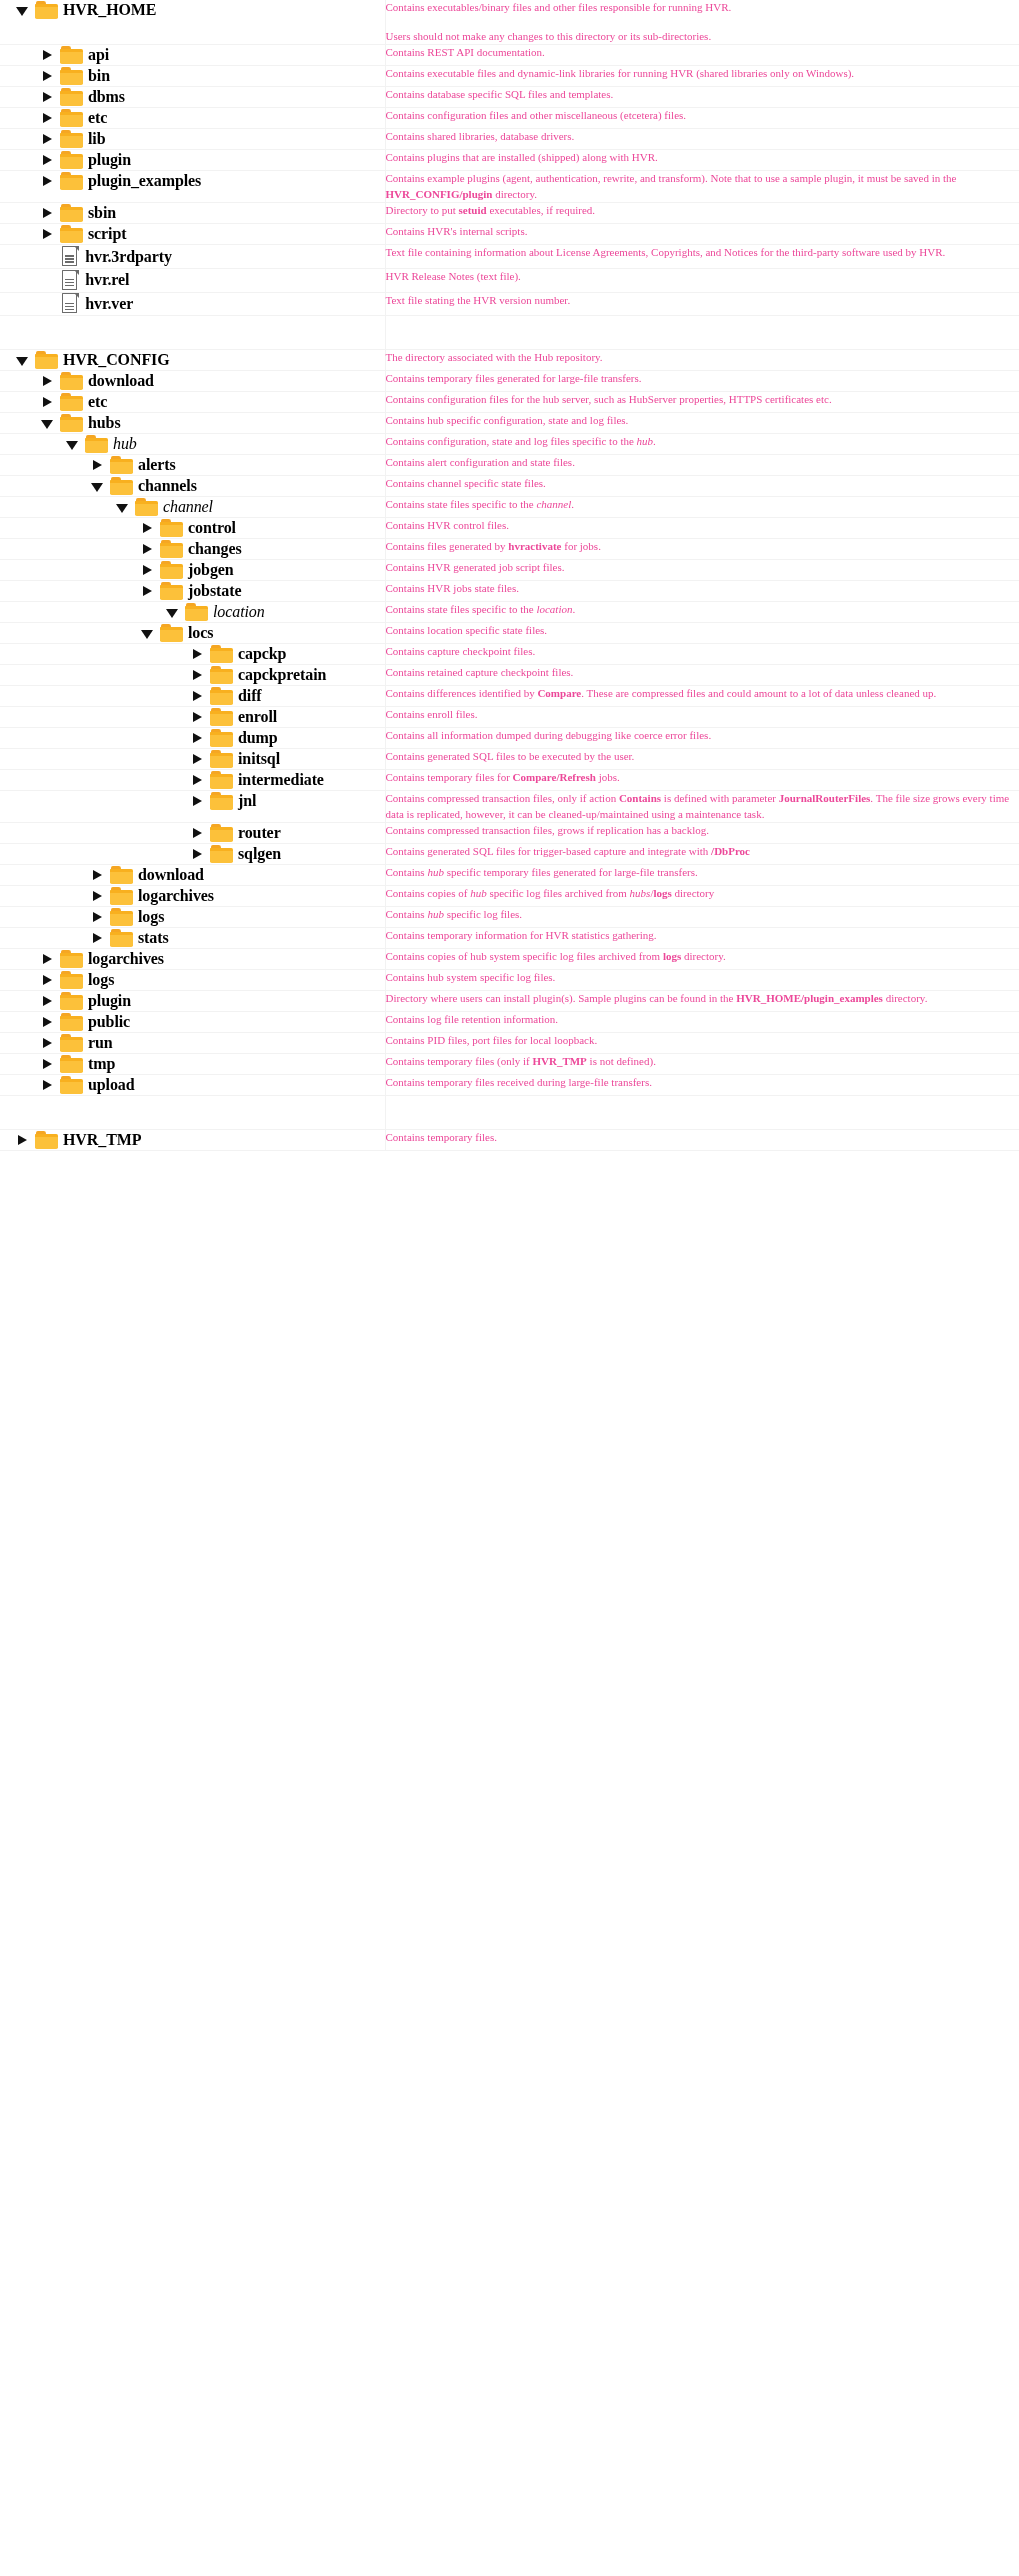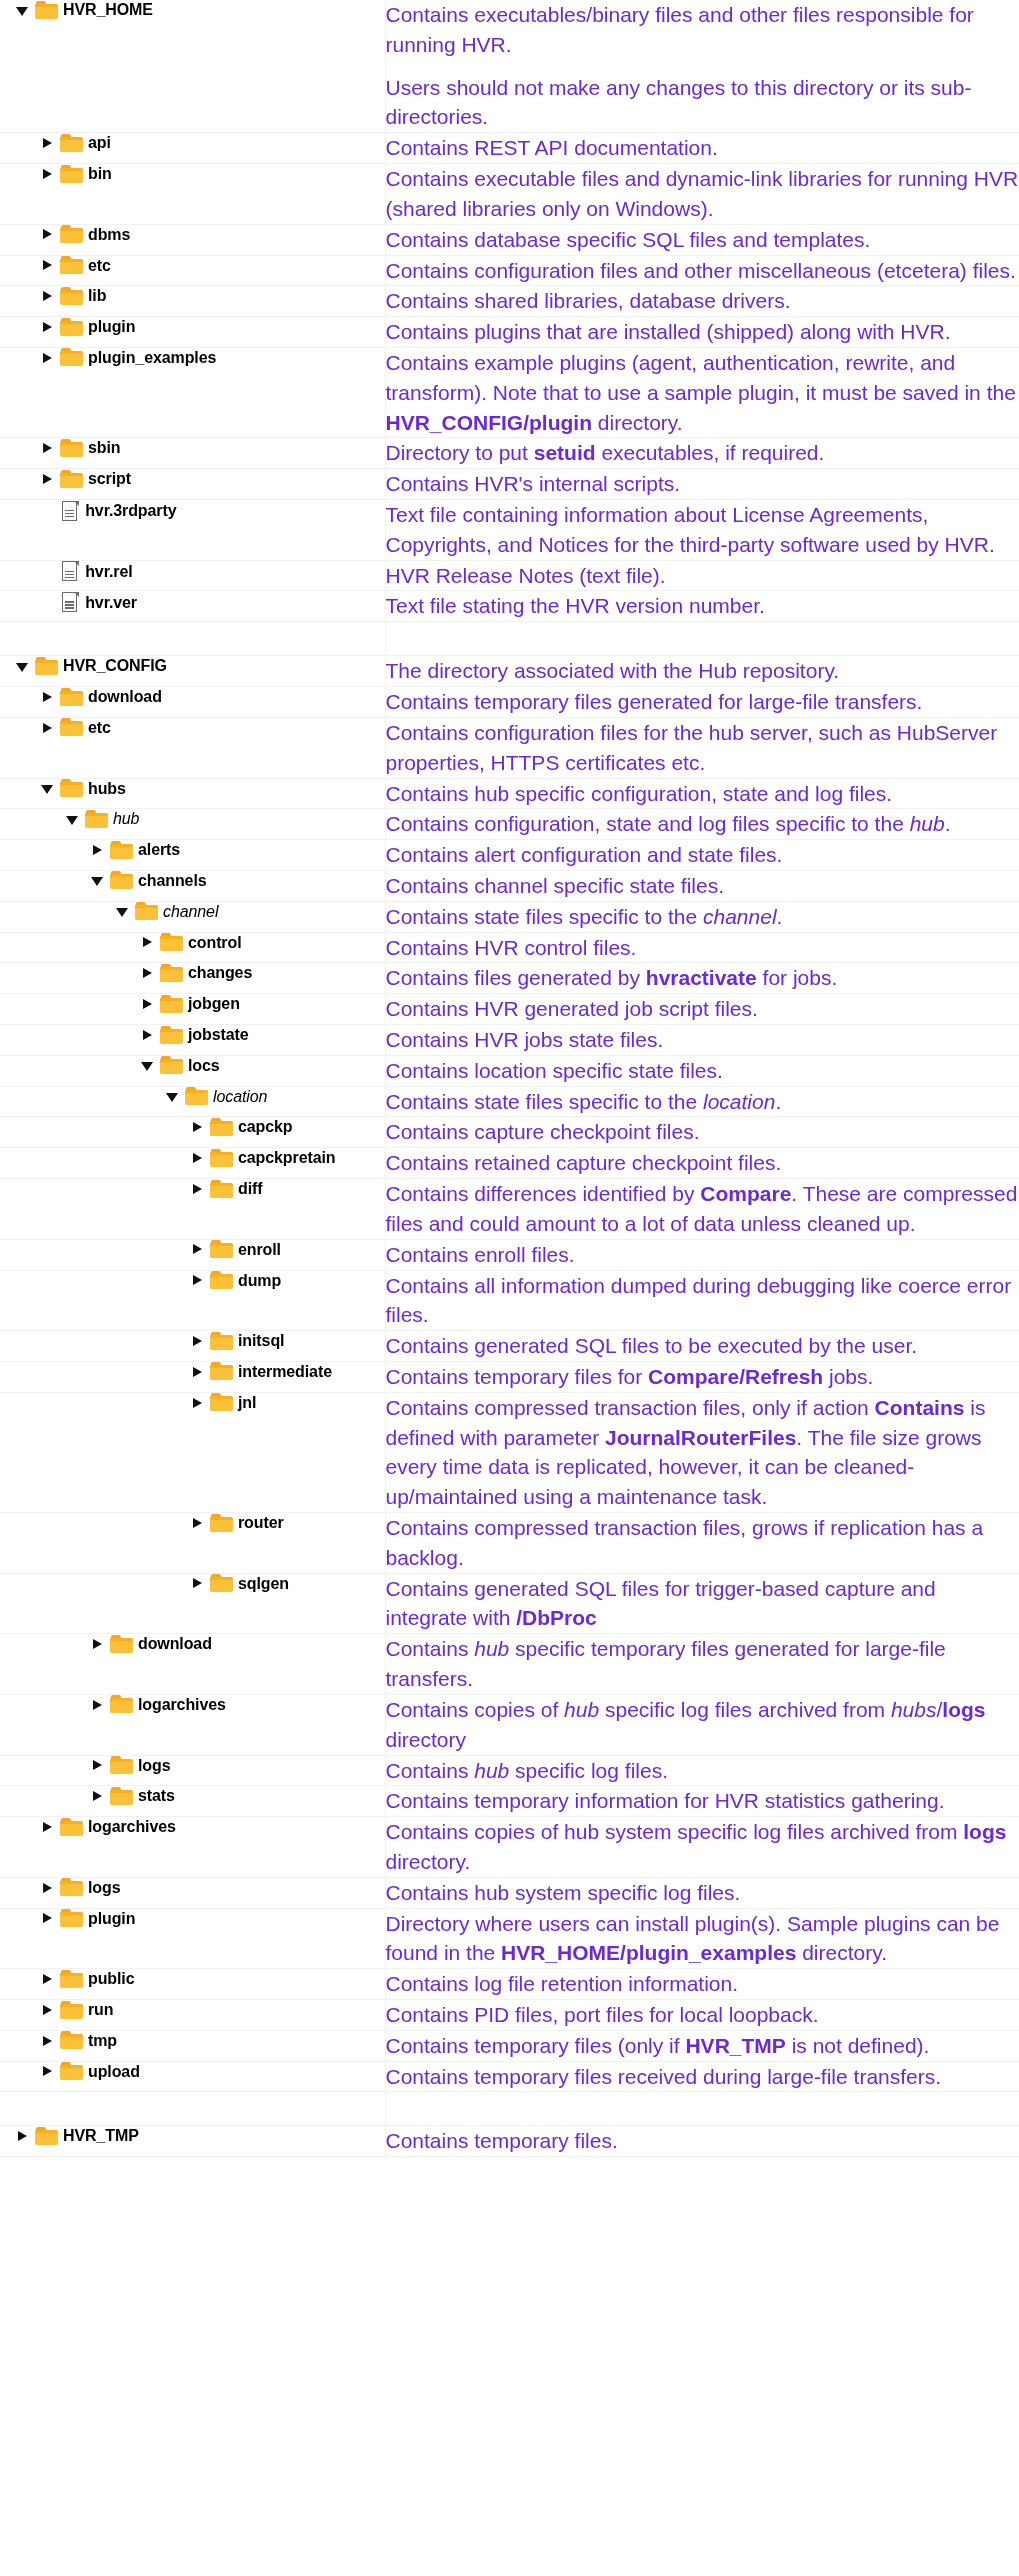--- a/index.html
+++ b/index.html
@@ -10,20 +10,21 @@
   }
   body {
     font-family: "Liberation Sans", sans-serif;
     color: #000000;
     width: 1019px;
   }
   #tree-table {
     width: 1019px;
     border-collapse: collapse;
     table-layout: fixed;
+    font-family: Liberation Serif, serif;
   }
   #tree-table col.c-name { width: 385px; }
   #tree-table col.c-desc { width: 634px; }
 
   #tree-table tr {
     border-bottom: 1.2px solid #f2f2f2;
   }
   #tree-table tr.spacer-row {
     border-bottom: 1.2px solid #f2f2f2;
   }
@@ -31,23 +32,23 @@
     vertical-align: top;
     padding: 0;
   }
 
   td.name-cell {
     padding: 13px 4.8px 13px 0;
     border-right: 1.2px solid #f2f2f2;
   }
   td.desc-cell {
     padding: 14.3px 18px 14.3px 28.5px;
-    font-size: 21px;
+    font-size: 11px;
     line-height: 1.42;
-    color: #6d28d9;
+    color: #ec4899;
   }
 
   .node {
     display: flex;
     align-items: center;
     gap: 0;
   }
   .indent {
     flex: 0 0 auto;
     height: 0.6px;
@@ -598,49 +599,49 @@
             <span class="node-label">jobstate</span>
           </div>
         </td>
         <td class="desc-cell">
           <div>Contains HVR jobs state files.</div>
         </td>
       </tr>
       <tr>
         <td class="name-cell">
           <div class="node">
+            <span class="indent" style="width: 163px;"></span>
+            <span class="twisty open"></span>
+            <span class="folder-icon">
+              <span class="tab"></span>
+              <span class="body"></span>
+              <span class="lip"></span>
+            </span>
+            <span class="node-label italic">location</span>
+          </div>
+        </td>
+        <td class="desc-cell">
+          <div>Contains state files specific to the <i>location</i>.</div>
+        </td>
+      </tr>
+      <tr>
+        <td class="name-cell">
+          <div class="node">
             <span class="indent" style="width: 138px;"></span>
             <span class="twisty open"></span>
             <span class="folder-icon">
               <span class="tab"></span>
               <span class="body"></span>
               <span class="lip"></span>
             </span>
             <span class="node-label">locs</span>
           </div>
         </td>
         <td class="desc-cell">
           <div>Contains location specific state files.</div>
-        </td>
-      </tr>
-      <tr>
-        <td class="name-cell">
-          <div class="node">
-            <span class="indent" style="width: 163px;"></span>
-            <span class="twisty open"></span>
-            <span class="folder-icon">
-              <span class="tab"></span>
-              <span class="body"></span>
-              <span class="lip"></span>
-            </span>
-            <span class="node-label italic">location</span>
-          </div>
-        </td>
-        <td class="desc-cell">
-          <div>Contains state files specific to the <i>location</i>.</div>
         </td>
       </tr>
       <tr>
         <td class="name-cell">
           <div class="node">
             <span class="indent" style="width: 188px;"></span>
             <span class="twisty closed"></span>
             <span class="folder-icon">
               <span class="tab"></span>
               <span class="body"></span>

